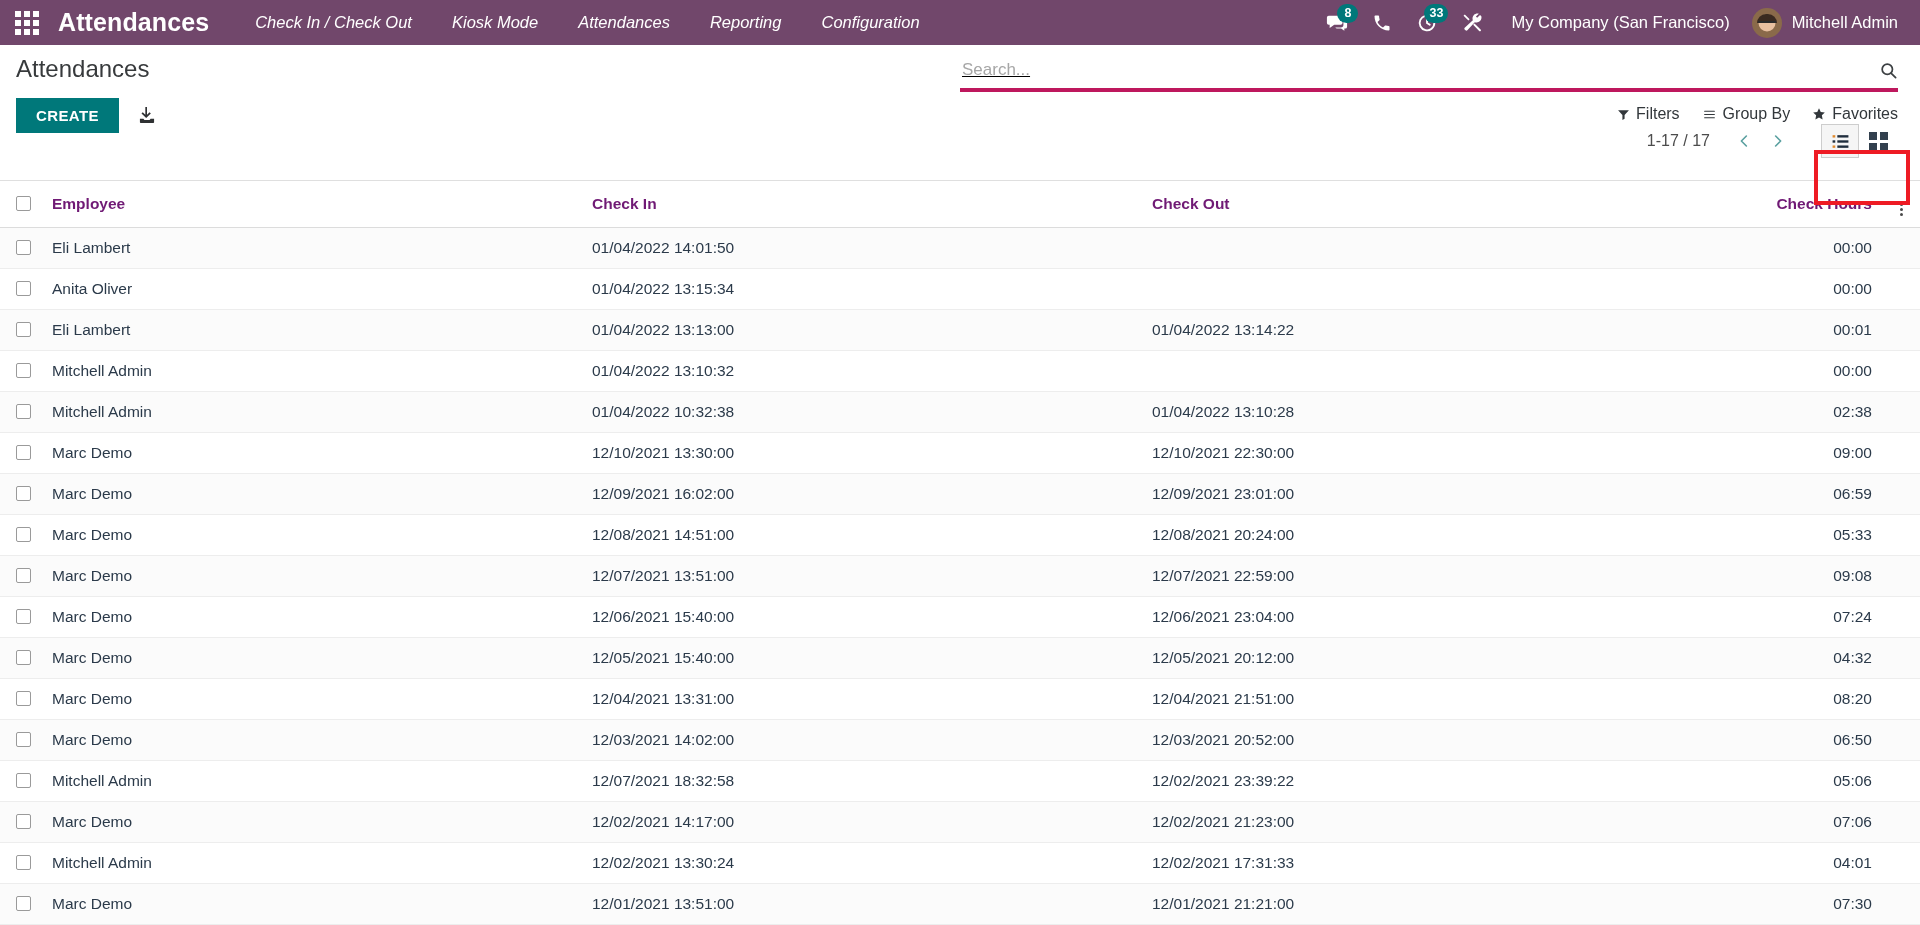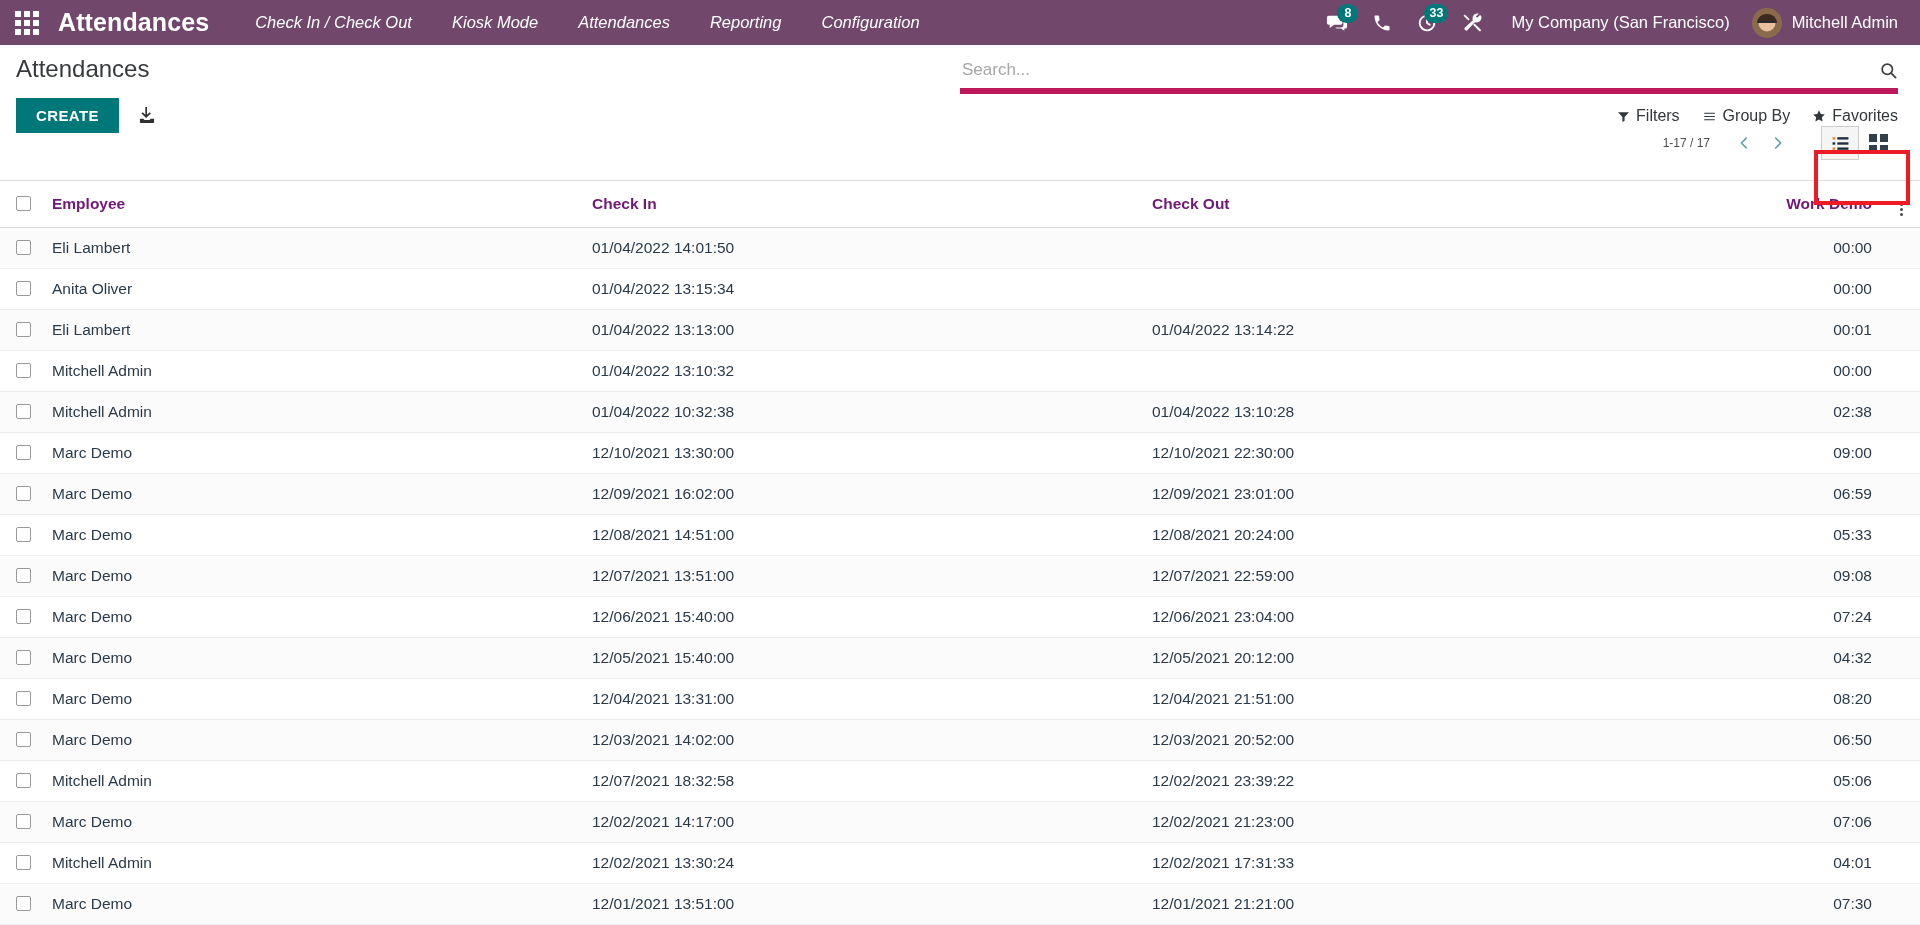--- a/index.html
+++ b/index.html
@@ -163,22 +163,23 @@
   .cp-search {
     position: absolute;
     left: 960px;
     top: 12px;
     width: 960px;
     padding-right: 22px;
   }
   .search-row {
     display: flex;
     align-items: center;
-    border-bottom: 6px solid #be185d;
+    border-bottom: 4px solid #be185d;
     padding-bottom: 4px;
+    text-decoration: underline;
   }
   .search-input {
     flex: 1;
     border: none;
     outline: none;
     font-size: 17px;
     color: #4a4a4a;
     background: transparent;
     padding: 3px 2px 4px 2px;
     font-family: "Liberation Sans", sans-serif;
@@ -206,21 +207,21 @@
     color: #32373b;
     cursor: pointer;
     white-space: nowrap;
   }
   .cp-right-tools {
     margin-left: auto;
     display: flex;
     align-items: center;
   }
   .pager-count {
-    font-size: 12px;
+    font-size: 16px;
     color: #4c4c4c;
     margin-right: 18px;
     white-space: nowrap;
   }
   .pager-arrow {
     color: #5aa0a0;
     cursor: pointer;
     padding: 0 9px;
     font-size: 22px;
     line-height: 1;
@@ -485,21 +486,21 @@
 <div class="table-wrap">
   <table class="list">
     <thead>
       <tr>
         <th class="col-check">
           <span class="chk"></span>
         </th>
         <th class="col-emp">Employee</th>
         <th class="col-in">Check In</th>
         <th class="col-out">Check Out</th>
-        <th class="col-hours">Work Demo</th>
+        <th class="col-hours">Check Hours</th>
         <th class="col-opt">
           <span class="dots-v">
               <i></i>
               <i></i>
               <i></i>
             </span>
         </th>
       </tr>
     </thead>
     <tbody id="table-body">

